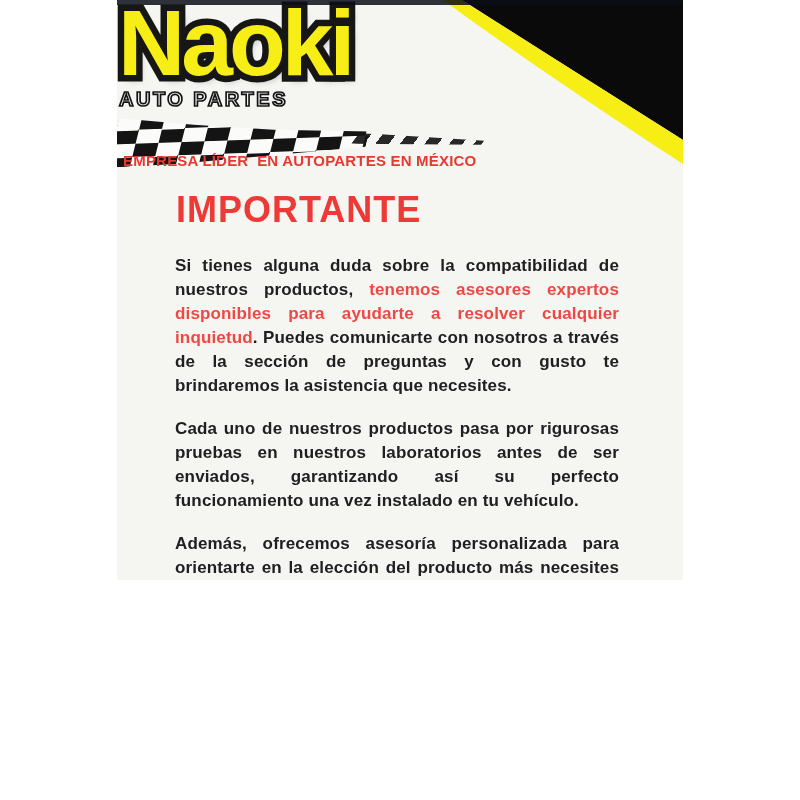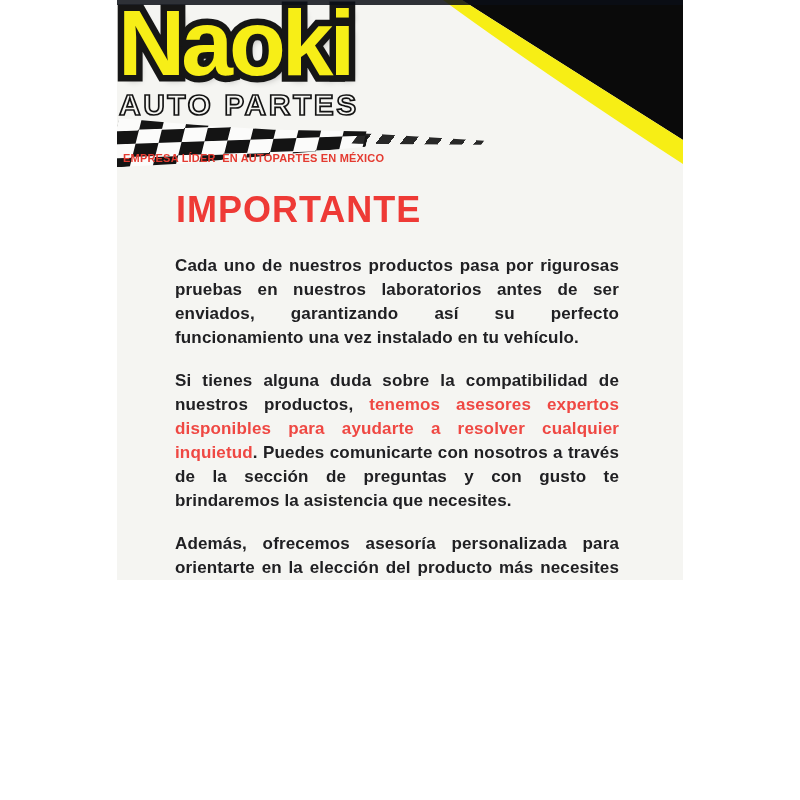--- a/index.html
+++ b/index.html
@@ -15,33 +15,33 @@
   
   .corner-svg{position:absolute;top:0;right:0;width:566px;height:220px;pointer-events:none;}
 
   
   .wordmark{position:absolute;left:1px;top:-12px;height:110px;
     font-size:93px;font-weight:bold;letter-spacing:-4px;line-height:110px;white-space:nowrap;}
   .wordmark .stroke{position:absolute;left:0;top:0;color:#f7ee17;
     -webkit-text-stroke:13px #161616;text-shadow:4px 5px 7px rgba(0,0,0,0.30);}
   .wordmark .fill{position:relative;color:#f7ee17;}
 
-  .subtitle{position:absolute;left:2px;top:88px;font-size:30px;font-weight:bold;
+  .subtitle{position:absolute;left:2px;top:88px;font-size:20px;font-weight:bold;
     letter-spacing:2.5px;color:#f5f5f2;-webkit-text-stroke:1.7px #131313;white-space:nowrap;}
 
   .flag{position:absolute;left:-4px;top:113px;width:256px;height:50px;
     background:conic-gradient(from 0deg at 50% 50%,#141414 0 25%,#fbfbfa 0 50%,#141414 0 75%,#fbfbfa 0) 0 0/46px 27px;
     transform:rotate(-2deg) skewX(-16deg);
     clip-path:polygon(0% 2%,30% 20%,62% 36%,100% 46%,100% 76%,60% 88%,28% 97%,0% 100%);}
   .flag-tail{position:absolute;left:238px;top:135px;width:128px;height:11px;
     background:repeating-linear-gradient(90deg,#161616 0 13px,transparent 13px 24px);
     transform:rotate(2deg) skewX(-35deg);
     clip-path:polygon(0 0,100% 32%,100% 68%,0 100%);opacity:.92;}
 
-  .tagline{position:absolute;left:6px;top:152px;font-size:11px;font-weight:bold;
+  .tagline{position:absolute;left:6px;top:152px;font-size:15px;font-weight:bold;
     color:#e43a30;letter-spacing:0.2px;white-space:pre;}
 
   
   .content{position:absolute;left:58px;top:192px;width:444px;}
   .content h1{margin:0 0 26px 1px;font-size:36px;line-height:36px;font-weight:800;
     color:#ee3a36;letter-spacing:1px;}
   .content p{margin:0 0 19px 0;font-size:17px;line-height:24px;font-weight:700;
     color:#202023;text-align:justify;letter-spacing:0.15px;}
   .content p:last-child{margin-bottom:0;}
   .highlight{color:#ef4843;}
@@ -79,22 +79,22 @@
       <span class="fill">Naoki</span>
     </div>
     <div class="subtitle">AUTO PARTES</div>
     <div class="flag"></div>
     <div class="flag-tail"></div>
     <div class="tagline">EMPRESA LÍDER  EN AUTOPARTES EN MÉXICO</div>
   </div>
 
   <div class="content">
     <h1>IMPORTANTE</h1>
+    <p><span>Si tienes alguna duda sobre la compatibilidad de nuestros productos, </span><span class="highlight">tenemos asesores expertos disponibles para ayudarte a resolver cualquier inquietud</span><span>. Puedes comunicarte con nosotros a través de la sección de preguntas y con gusto te brindaremos la asistencia que necesites.</span></p>
     <p>Cada uno de nuestros productos pasa por rigurosas pruebas en nuestros laboratorios antes de ser enviados, garantizando así su perfecto funcionamiento una vez instalado en tu vehículo.</p>
-    <p><span>Si tienes alguna duda sobre la compatibilidad de nuestros productos, </span><span class="highlight">tenemos asesores expertos disponibles para ayudarte a resolver cualquier inquietud</span><span>. Puedes comunicarte con nosotros a través de la sección de preguntas y con gusto te brindaremos la asistencia que necesites.</span></p>
     <p>Además, ofrecemos asesoría personalizada para orientarte en la elección del producto más necesites para tu vehículo.</p>
   </div>
 
   <div class="deco">
     <div class="tri-left-yellow"></div>
     <div class="tri-left-green"></div>
     <div class="tri-right-yellow"></div>
     <div class="tri-mountain-green"></div>
     <div class="tri-mountain-black"></div>
     <div class="tri-right-green"></div>

